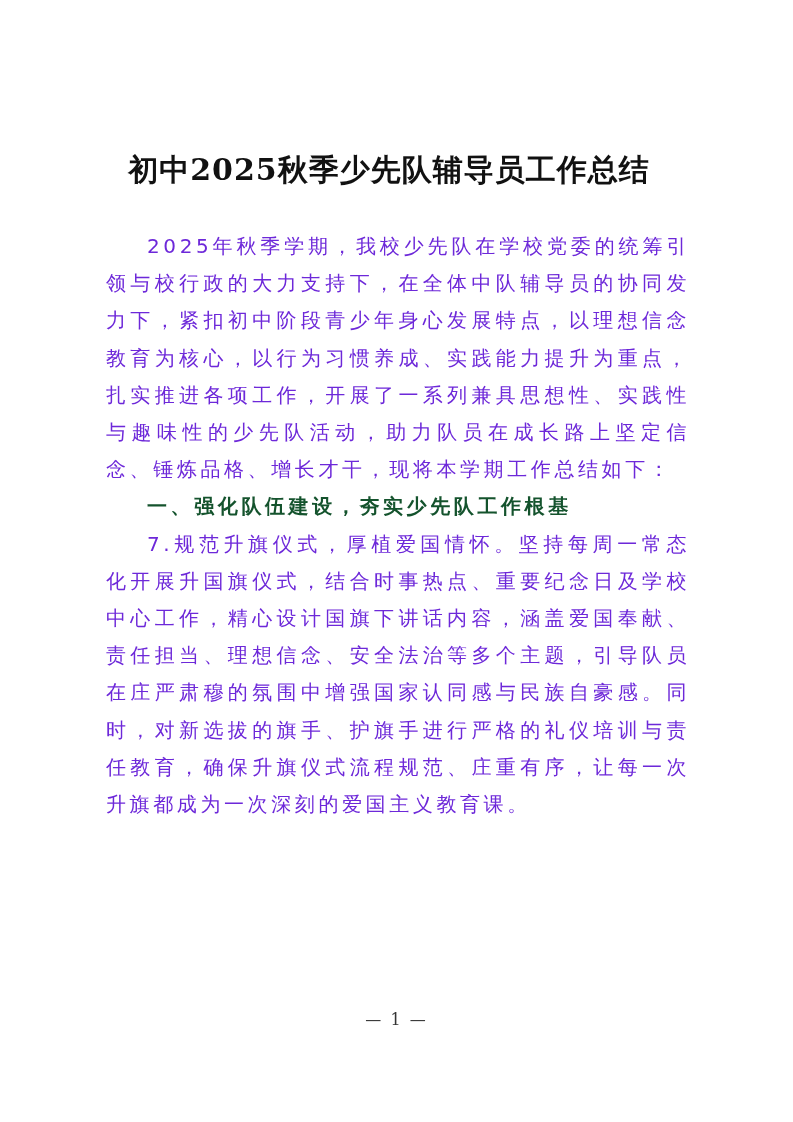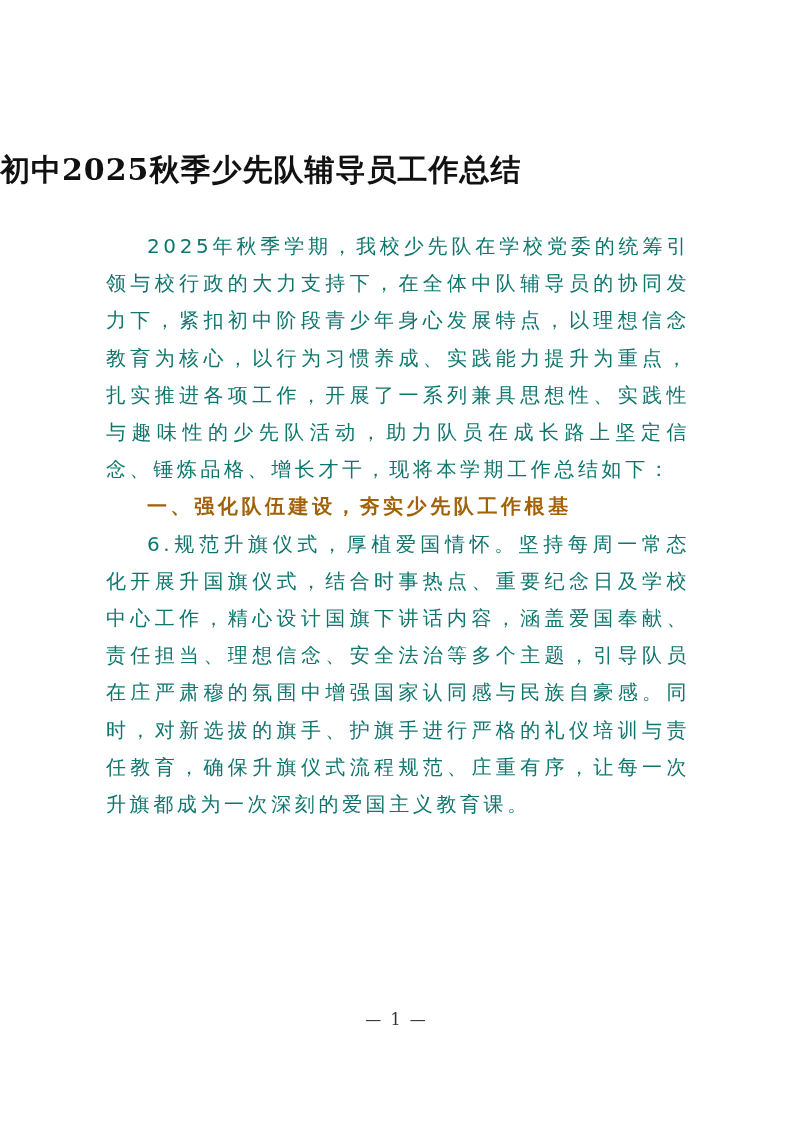--- a/index.html
+++ b/index.html
@@ -19,20 +19,21 @@
       position: absolute;
       left: 0; top: 0;
       width: 793px;
       height: 1122px;
     }
     .title {
       position: absolute;
       left: 0;
       top: 148px;
       width: 778px;
+      text-align: center;
       font-size: 30px;
       font-weight: bold;
       line-height: 44px;
       letter-spacing: 1px;
       font-family: "DejaVu Serif", "Liberation Serif", serif;
     }
     .body-text {
       position: absolute;
       left: 106px;
       top: 228px;
@@ -41,31 +42,31 @@
     .para {
       margin: 0;
       font-size: 20px;
       line-height: 37.2px;
       letter-spacing: 3.6px;
       text-align: justify;
       text-indent: 2.05em;
       word-break: break-all;
       font-family: "DejaVu Sans", "Liberation Sans", sans-serif;
       font-weight: normal;
-      color: #0f766e;
+      color: #6d28d9;
     }
     .heading {
       margin: 0;
       font-size: 20px;
       line-height: 37.2px;
       letter-spacing: 3.6px;
       text-indent: 2.05em;
       font-family: "DejaVu Sans", "Liberation Sans", sans-serif;
       font-weight: bold;
-      color: #a16207;
+      color: #14532d;
     }
     .footer {
       position: absolute;
       left: 0;
       top: 1010px;
       width: 793px;
       text-align: center;
       font-size: 16px;
       color: #333333;
       font-family: "DejaVu Serif", "Liberation Serif", serif;
@@ -74,17 +75,17 @@
   </style>
 </head>
 <body>
 
 <div class="page">
   <div class="title">初中2025秋季少先队辅导员工作总结</div>
 
   <div class="body-text">
     <p class="para">2025年秋季学期，我校少先队在学校党委的统筹引领与校行政的大力支持下，在全体中队辅导员的协同发力下，紧扣初中阶段青少年身心发展特点，以理想信念教育为核心，以行为习惯养成、实践能力提升为重点，扎实推进各项工作，开展了一系列兼具思想性、实践性与趣味性的少先队活动，助力队员在成长路上坚定信念、锤炼品格、增长才干，现将本学期工作总结如下：</p>
     <p class="heading">一、强化队伍建设，夯实少先队工作根基</p>
-    <p class="para">6.规范升旗仪式，厚植爱国情怀。坚持每周一常态化开展升国旗仪式，结合时事热点、重要纪念日及学校中心工作，精心设计国旗下讲话内容，涵盖爱国奉献、责任担当、理想信念、安全法治等多个主题，引导队员在庄严肃穆的氛围中增强国家认同感与民族自豪感。同时，对新选拔的旗手、护旗手进行严格的礼仪培训与责任教育，确保升旗仪式流程规范、庄重有序，让每一次升旗都成为一次深刻的爱国主义教育课。</p>
+    <p class="para">7.规范升旗仪式，厚植爱国情怀。坚持每周一常态化开展升国旗仪式，结合时事热点、重要纪念日及学校中心工作，精心设计国旗下讲话内容，涵盖爱国奉献、责任担当、理想信念、安全法治等多个主题，引导队员在庄严肃穆的氛围中增强国家认同感与民族自豪感。同时，对新选拔的旗手、护旗手进行严格的礼仪培训与责任教育，确保升旗仪式流程规范、庄重有序，让每一次升旗都成为一次深刻的爱国主义教育课。</p>
   </div>
 
   <div class="footer">— 1 —</div>
 </div>
 
 </body></html>

